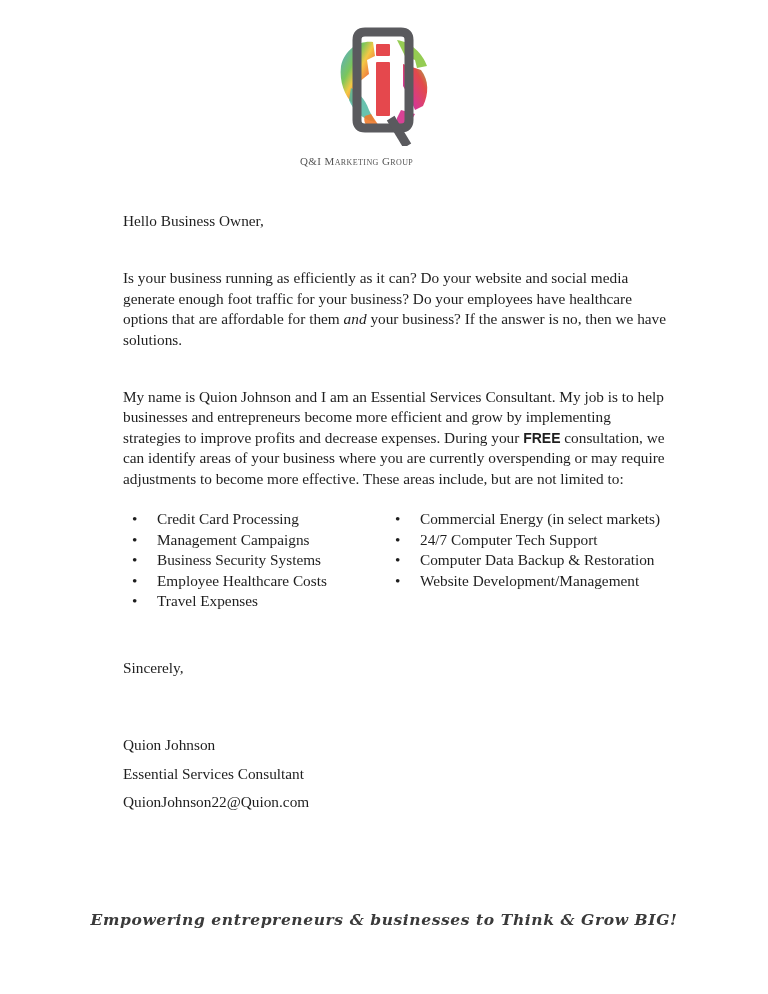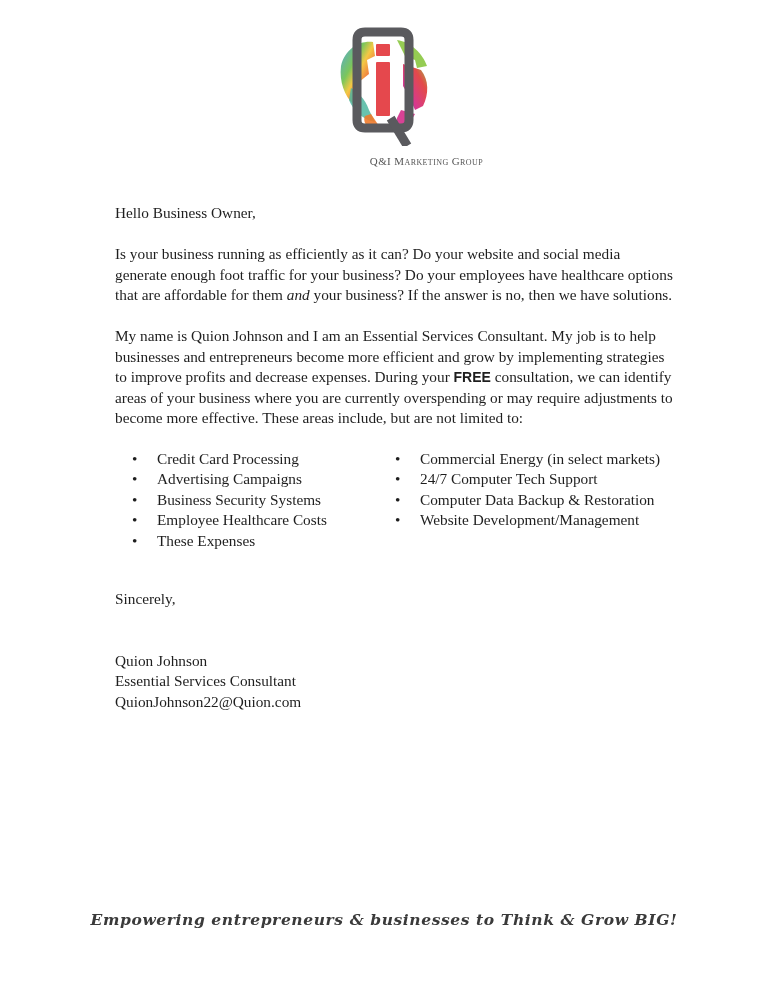--- a/index.html
+++ b/index.html
@@ -23,39 +23,39 @@
       height: 160px;
     }
     .logo svg {
       position: absolute;
       left: 31px;
       top: 8px;
     }
     .logo-caption {
       position: absolute;
       top: 137px;
-      left: 15px;
+      left: 0;
       width: 168px;
-      text-align: right;
+      text-align: left;
       font-family: "Liberation Serif", serif;
       font-size: 11px;
       letter-spacing: 0.4px;
       color: #555;
       font-variant: small-caps;
     }
     .letter {
       position: absolute;
       left: 115px;
       top: 203px;
       width: 560px;
       font-size: 15.3px;
       line-height: 20.5px;
     }
     .letter p {
-      margin: 0;
+      margin: 8px;
     }
     .gap { height: 20.5px; }
     .free {
       font-weight: bold;
       font-family: Liberation Sans, sans-serif;
       font-size: 14px;
     }
     .lists {
       position: relative;
       margin-top: 20px;
@@ -138,24 +138,24 @@
   <div class="gap"></div>
 
   <p><span>Is your business running as efficiently as it can? Do your website and social media generate enough foot traffic for your business? Do your employees have healthcare options that are affordable for them </span><em>and</em><span> your business? If the answer is no, then we have solutions.</span></p>
   <div class="gap"></div>
 
   <p><span>My name is Quion Johnson and I am an Essential Services Consultant. My job is to help businesses and entrepreneurs become more efficient and grow by implementing strategies to improve profits and decrease expenses. During your </span><span class="free">FREE</span><span> consultation, we can identify areas of your business where you are currently overspending or may require adjustments to become more effective. These areas include, but are not limited to:</span></p>
 
   <div class="lists">
     <ul class="col left">
       <li><span class="bullet">•</span><span>Credit Card Processing</span></li>
-      <li><span class="bullet">•</span><span>Advertising Campaigns</span></li>
+      <li><span class="bullet">•</span><span>Management Campaigns</span></li>
       <li><span class="bullet">•</span><span>Business Security Systems</span></li>
       <li><span class="bullet">•</span><span>Employee Healthcare Costs</span></li>
-      <li><span class="bullet">•</span><span>These Expenses</span></li>
+      <li><span class="bullet">•</span><span>Travel Expenses</span></li>
     </ul>
     <ul class="col right">
       <li><span class="bullet">•</span><span>Commercial Energy (in select markets)</span></li>
       <li><span class="bullet">•</span><span>24/7 Computer Tech Support</span></li>
       <li><span class="bullet">•</span><span>Computer Data Backup &amp; Restoration</span></li>
       <li><span class="bullet">•</span><span>Website Development/Management</span></li>
     </ul>
   </div>
 
   <div style="height:16px"></div>

